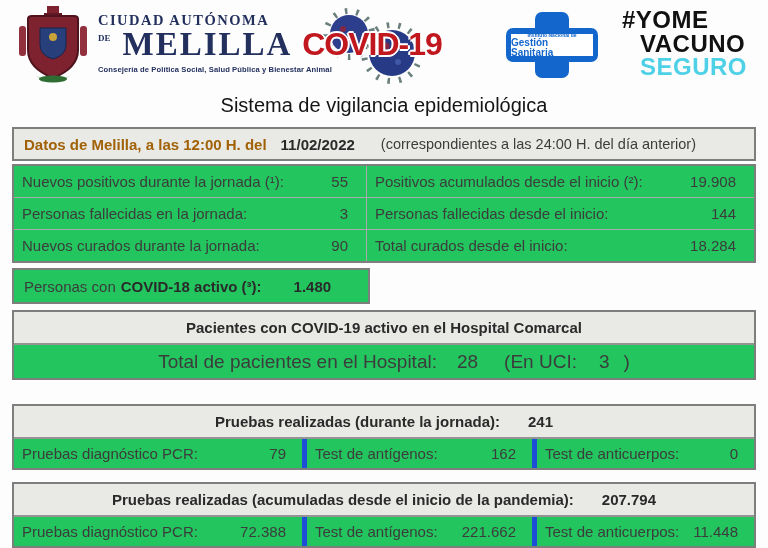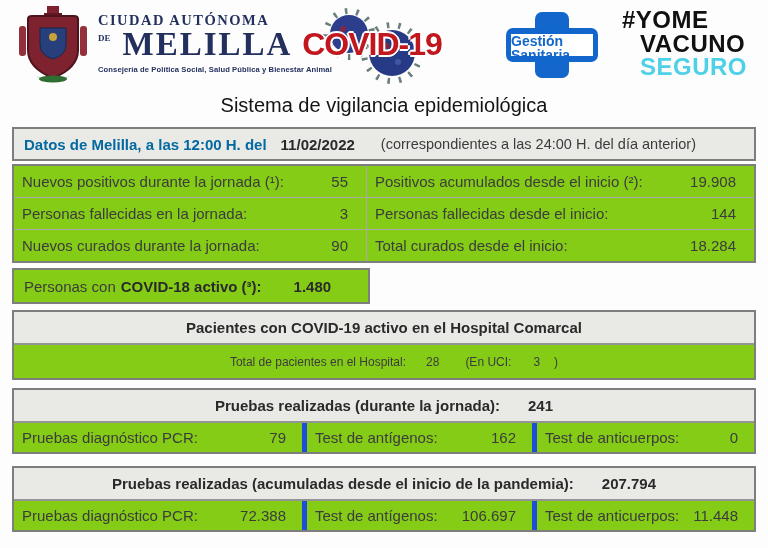--- a/index.html
+++ b/index.html
@@ -24,38 +24,38 @@
   .covid-text { position:absolute; left:0; top:22px; width:152px; text-align:center;
     font-size:32px; font-weight:bold; letter-spacing:-1px; color:#c1181f; font-style:normal;
     text-shadow:-2px 0 0 #fff,2px 0 0 #fff,0 -2px 0 #fff,0 2px 0 #fff,-1px -1px 0 #fff,1px 1px 0 #fff; }
 
   .gestion-logo { position:absolute; left:506px; top:12px; width:92px; height:66px; }
   .cross-v { position:absolute; left:29px; top:0; width:34px; height:66px; background:#1266cc; border-radius:7px; }
   .cross-h { position:absolute; left:0; top:16px; width:92px; height:34px; background:#1266cc; border-radius:7px; }
   .cross-band { position:absolute; left:5px; right:5px; top:22px; height:22px; background:#fff;
     display:flex; flex-direction:column; align-items:center; justify-content:center; line-height:1; }
   .cross-band .b1 { font-size:5px; color:#1266cc; font-weight:bold; }
-  .cross-band .b2 { font-size:14px; color:#1266cc; font-weight:bold; }
+  .cross-band .b2 { font-size:10px; color:#1266cc; font-weight:bold; }
 
   .yome-logo { position:absolute; left:622px; top:8px; font-weight:bold; line-height:0.98;
     letter-spacing:0.5px; font-size:24px; color:#111; }
   .yome-l2 { margin-left:18px; }
   .yome-l3 { margin-left:18px; color:#4ed0e6; }
 
   
   .page-title { text-align:center; font-size:20px; font-weight:normal; color:#141414; margin:6px 4px 10px; }
 
   
-  .box { margin:0 12px; border:2px solid #7e7e7e; background:#84cc16; }
+  .box { margin:0 12px; border:2px solid #7e7e7e; background:#22c55e; }
   .graybar { background:#e9e9e6; }
   .lbl { }
   .val { font-weight:normal; }
 
   .date-bar { height:34px; display:flex; align-items:center; padding:0 10px; font-size:15px; margin-bottom:3px; }
-  .date-bar .strong { font-weight:bold; color:#0369a1; }
+  .date-bar .strong { font-weight:bold; color:#a16207; }
   .date-bar .date { font-weight:bold; color:#2a2a2a; margin-left:14px; }
   .date-bar .note { margin-left:26px; font-size:14.5px; color:#3c3c3c; }
 
   
   .summary { margin-bottom:5px; }
   .summary .row { display:grid; grid-template-columns:353px 1fr; border-top:1px solid #aaa; }
   .summary .row:first-child { border-top:none; }
   .summary .cell { display:flex; align-items:center; height:31px; font-size:15px; padding:0 8px; }
   .summary .cell.left { border-right:1px solid #aaa; }
   .summary .cell .lbl { flex:1; }
@@ -65,22 +65,22 @@
   .active-box { width:358px; height:36px; display:flex; align-items:center;
     font-size:15px; padding:0 10px; margin-bottom:6px; }
   .active-box .bold { font-weight:bold; color:#2a2a2a; margin-left:5px; }
   .active-box .val { font-weight:bold; color:#2a2a2a; margin-left:32px; }
 
   .section-head { height:33px; display:flex; align-items:center; justify-content:center;
     font-size:15px; font-weight:bold; color:#2a2a2a; border-bottom:2px solid #949494; }
   .section-head .hval { margin-left:28px; }
 
   
-  .hospital { margin-bottom:8px; }
-  .hospital-row { height:33px; display:flex; align-items:center; justify-content:center; font-size:12px;padding-left:20px; }
+  .hospital { margin-bottom:24px; }
+  .hospital-row { height:33px; display:flex; align-items:center; justify-content:center; font-size:19px;padding-left:20px; }
   .hospital-row .v { margin:0 0 0 20px; }
   .hospital-row .uci { margin-left:26px; }
   .hospital-row .uciv { margin-left:22px; }
   .hospital-row .ucic { margin-left:14px; }
 
   
   .tests { margin-bottom:12px; }
   .tests .cells { display:grid; grid-template-columns:288px 230px 1fr; }
   .tests .cell { display:flex; align-items:center; height:29px; font-size:15px; padding:0 8px; border-left:5px solid #1d4ed8; }
   .tests .cell:first-child { border-left:none; }
@@ -227,20 +227,20 @@
     <span>Pruebas realizadas (acumuladas desde el inicio de la pandemia):</span>
     <span class="hval">207.794</span>
   </div>
   <div class="cells">
     <div class="cell">
       <span class="lbl">Pruebas diagnóstico PCR:</span>
       <span class="val">72.388</span>
     </div>
     <div class="cell">
       <span class="lbl">Test de antígenos:</span>
-      <span class="val">106.697</span>
+      <span class="val">221.662</span>
     </div>
     <div class="cell">
       <span class="lbl">Test de anticuerpos:</span>
       <span class="val">11.448</span>
     </div>
   </div>
 </div>
 
 </body></html>

